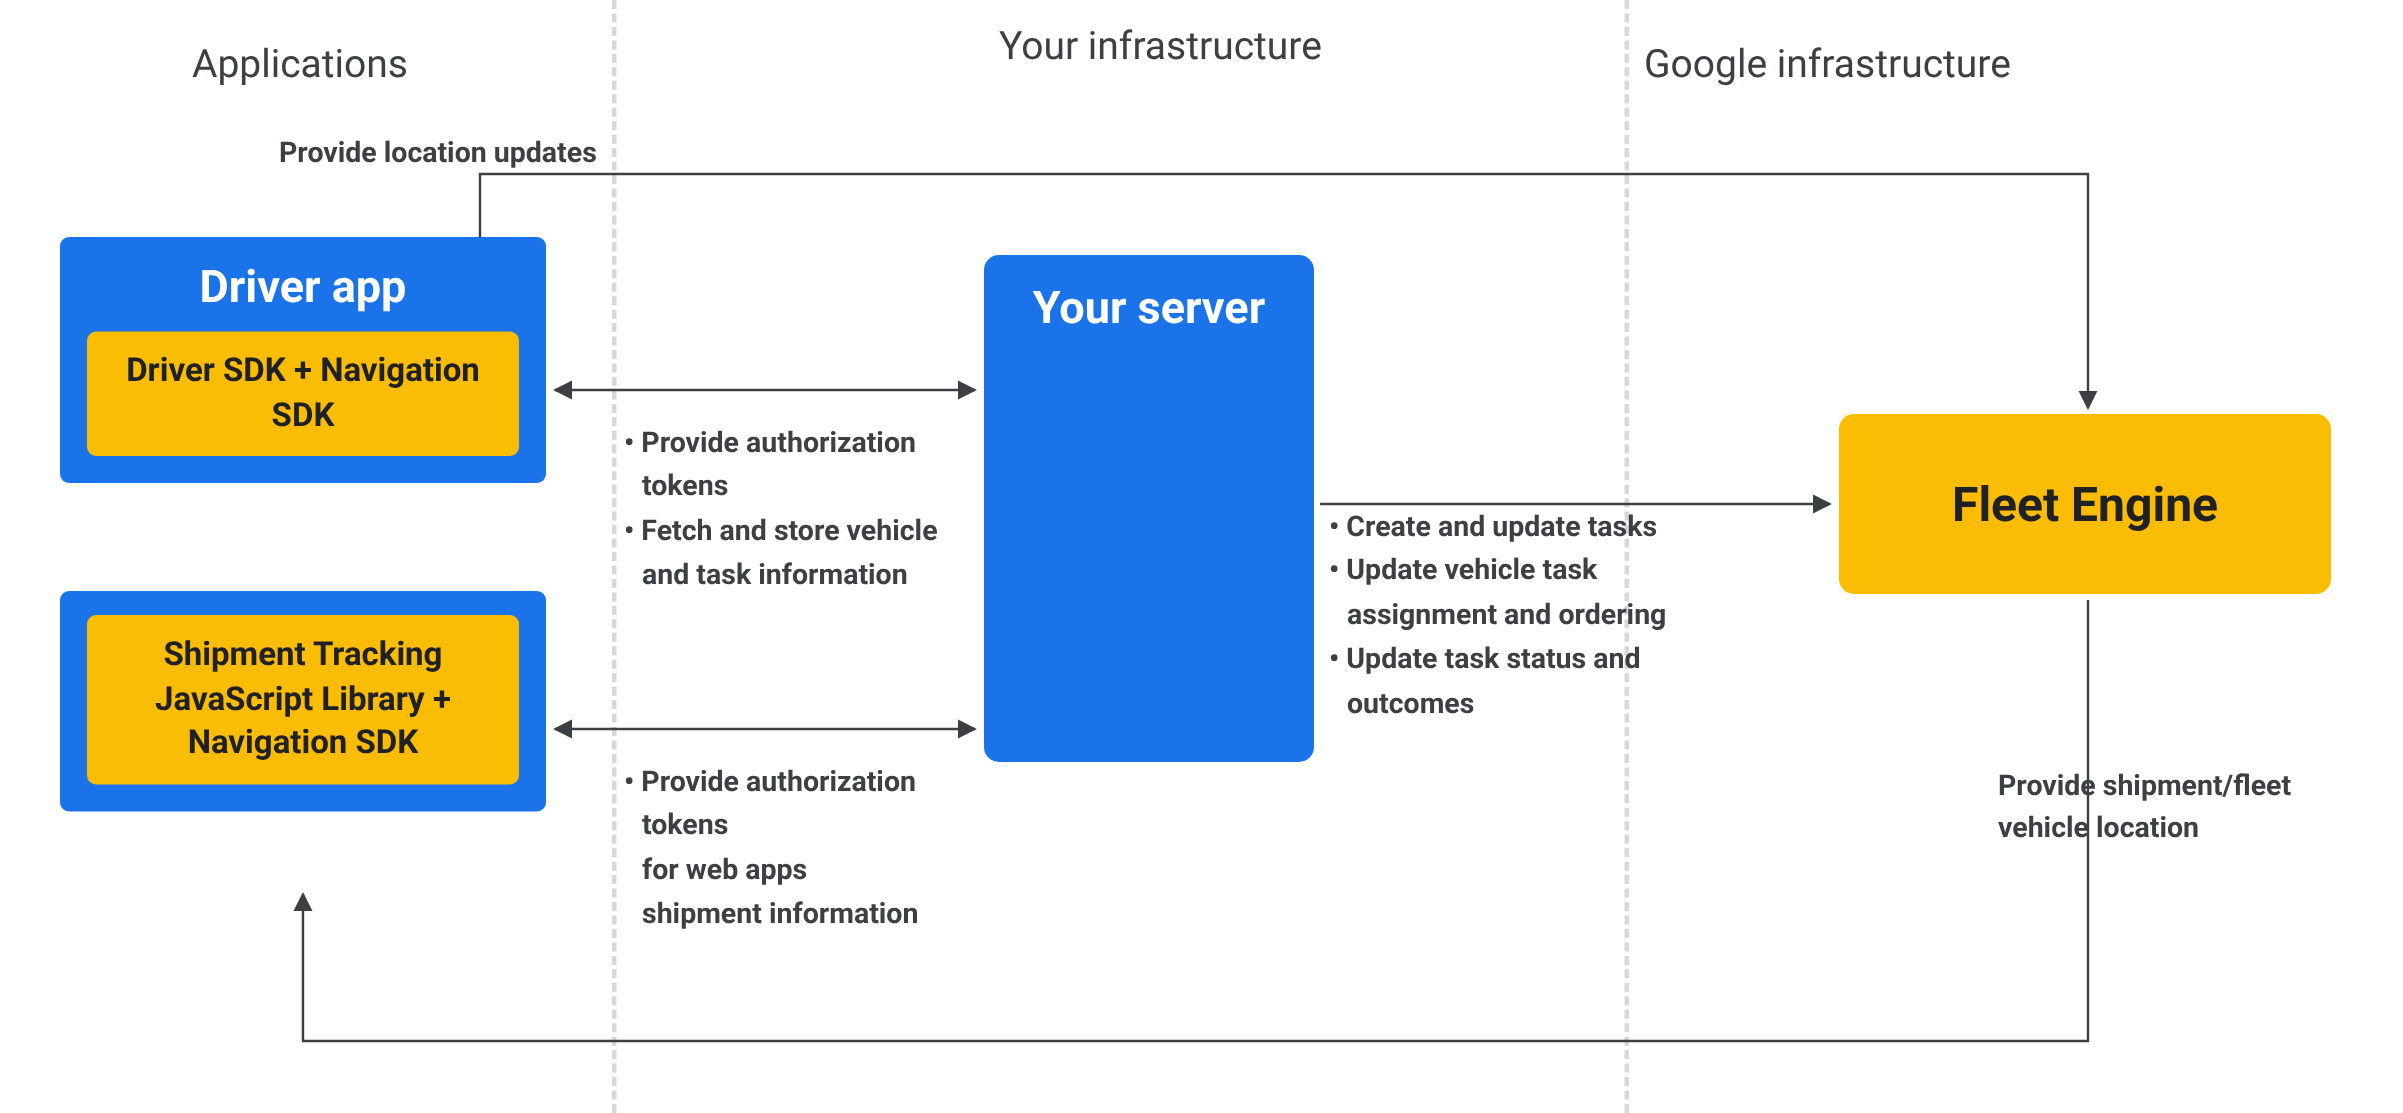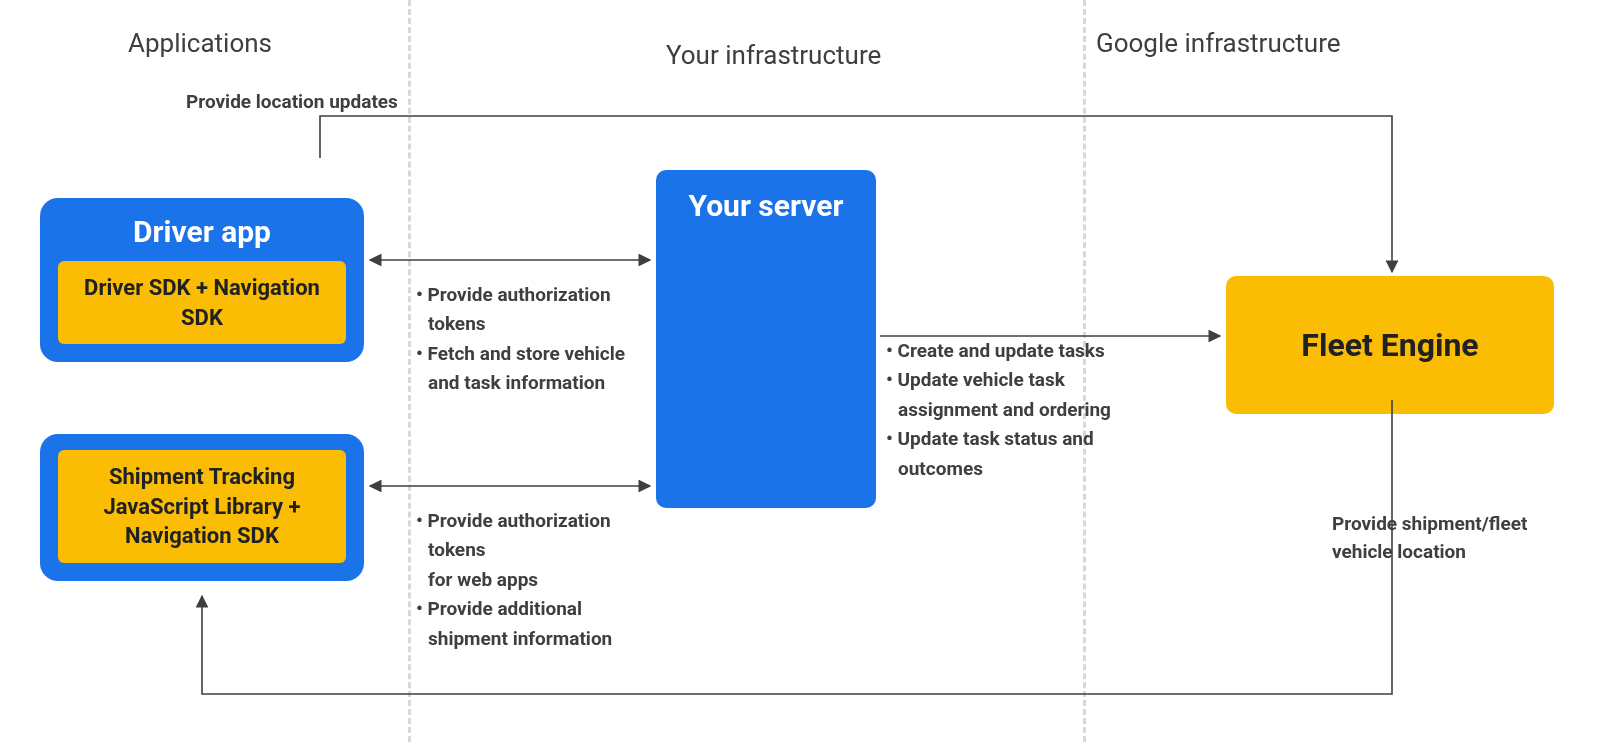--- a/index.html
+++ b/index.html
@@ -19,23 +19,22 @@
   }
   .vdash {
     position: absolute;
     top: 0;
     height: 742px;
     border-left: 3px dashed #d6d8db;
   }
   .box-blue {
     position: absolute;
     background: #1a73e8;
-    border-radius: 18px;
+    border-radius: 6px;
     padding: 16px 18px 18px 18px;
-    margin-top: 40px;
   }
   .box-blue-title {
     color: #fff;
     font-size: 30px;
     font-weight: 700;
     text-align: center;
     margin-bottom: 12px;
   }
   .chip-yellow {
     background: #fbbc04;
@@ -95,52 +94,51 @@
     pointer-events: none;
   }
 </style>
 </head>
 <body>
 
 <div class="vdash" style="left:408px"></div>
 <div class="vdash" style="left:1083px"></div>
 
 <div class="section-header" style="left:128px; top:28px">Applications</div>
-<div class="section-header" style="left:666px; top:40px">Your infrastructure</div>
+<div class="section-header" style="left:666px; top:16px">Your infrastructure</div>
 <div class="section-header" style="left:1096px; top:28px">Google infrastructure</div>
 
 <div class="box-blue" style="left:40px; top:158px; width:324px">
   <div class="box-blue-title">Driver app</div>
   <div class="chip-yellow">Driver SDK + Navigation SDK</div>
 </div>
 
 <div class="box-blue" style="left:40px; top:394px; width:324px">
   <div class="chip-yellow">Shipment Tracking JavaScript Library  + Navigation SDK</div>
 </div>
 
 <div class="server-box" style="left:656px; top:170px; width:220px; height:338px">
   <div class="server-title">Your server</div>
 </div>
 
-<div class="fleet-box" style="left:1226px; top:276px; width:328px; height:138px">
+<div class="fleet-box" style="left:1226px; top:276px; width:328px; height:120px">
   <div class="fleet-title">Fleet Engine</div>
 </div>
 
 <div class="notes" style="left:416px; top:280px">
   <div>• Provide authorization</div>
   <div style="padding-left:12px">  tokens</div>
   <div>• Fetch and store vehicle</div>
   <div style="padding-left:12px">  and task information</div>
 </div>
 
 <div class="notes" style="left:416px; top:506px">
   <div>• Provide authorization</div>
   <div style="padding-left:12px">  tokens</div>
   <div style="padding-left:12px">  for web apps</div>
-  <div>• Provide additional</div>
   <div style="padding-left:12px">  shipment information</div>
 </div>
 
 <div class="notes" style="left:886px; top:336px; max-width:310px">
   <div>• Create and update tasks</div>
   <div>• Update vehicle task</div>
   <div style="padding-left:12px">  assignment and ordering</div>
   <div>• Update task status and</div>
   <div style="padding-left:12px">  outcomes</div>
 </div>

